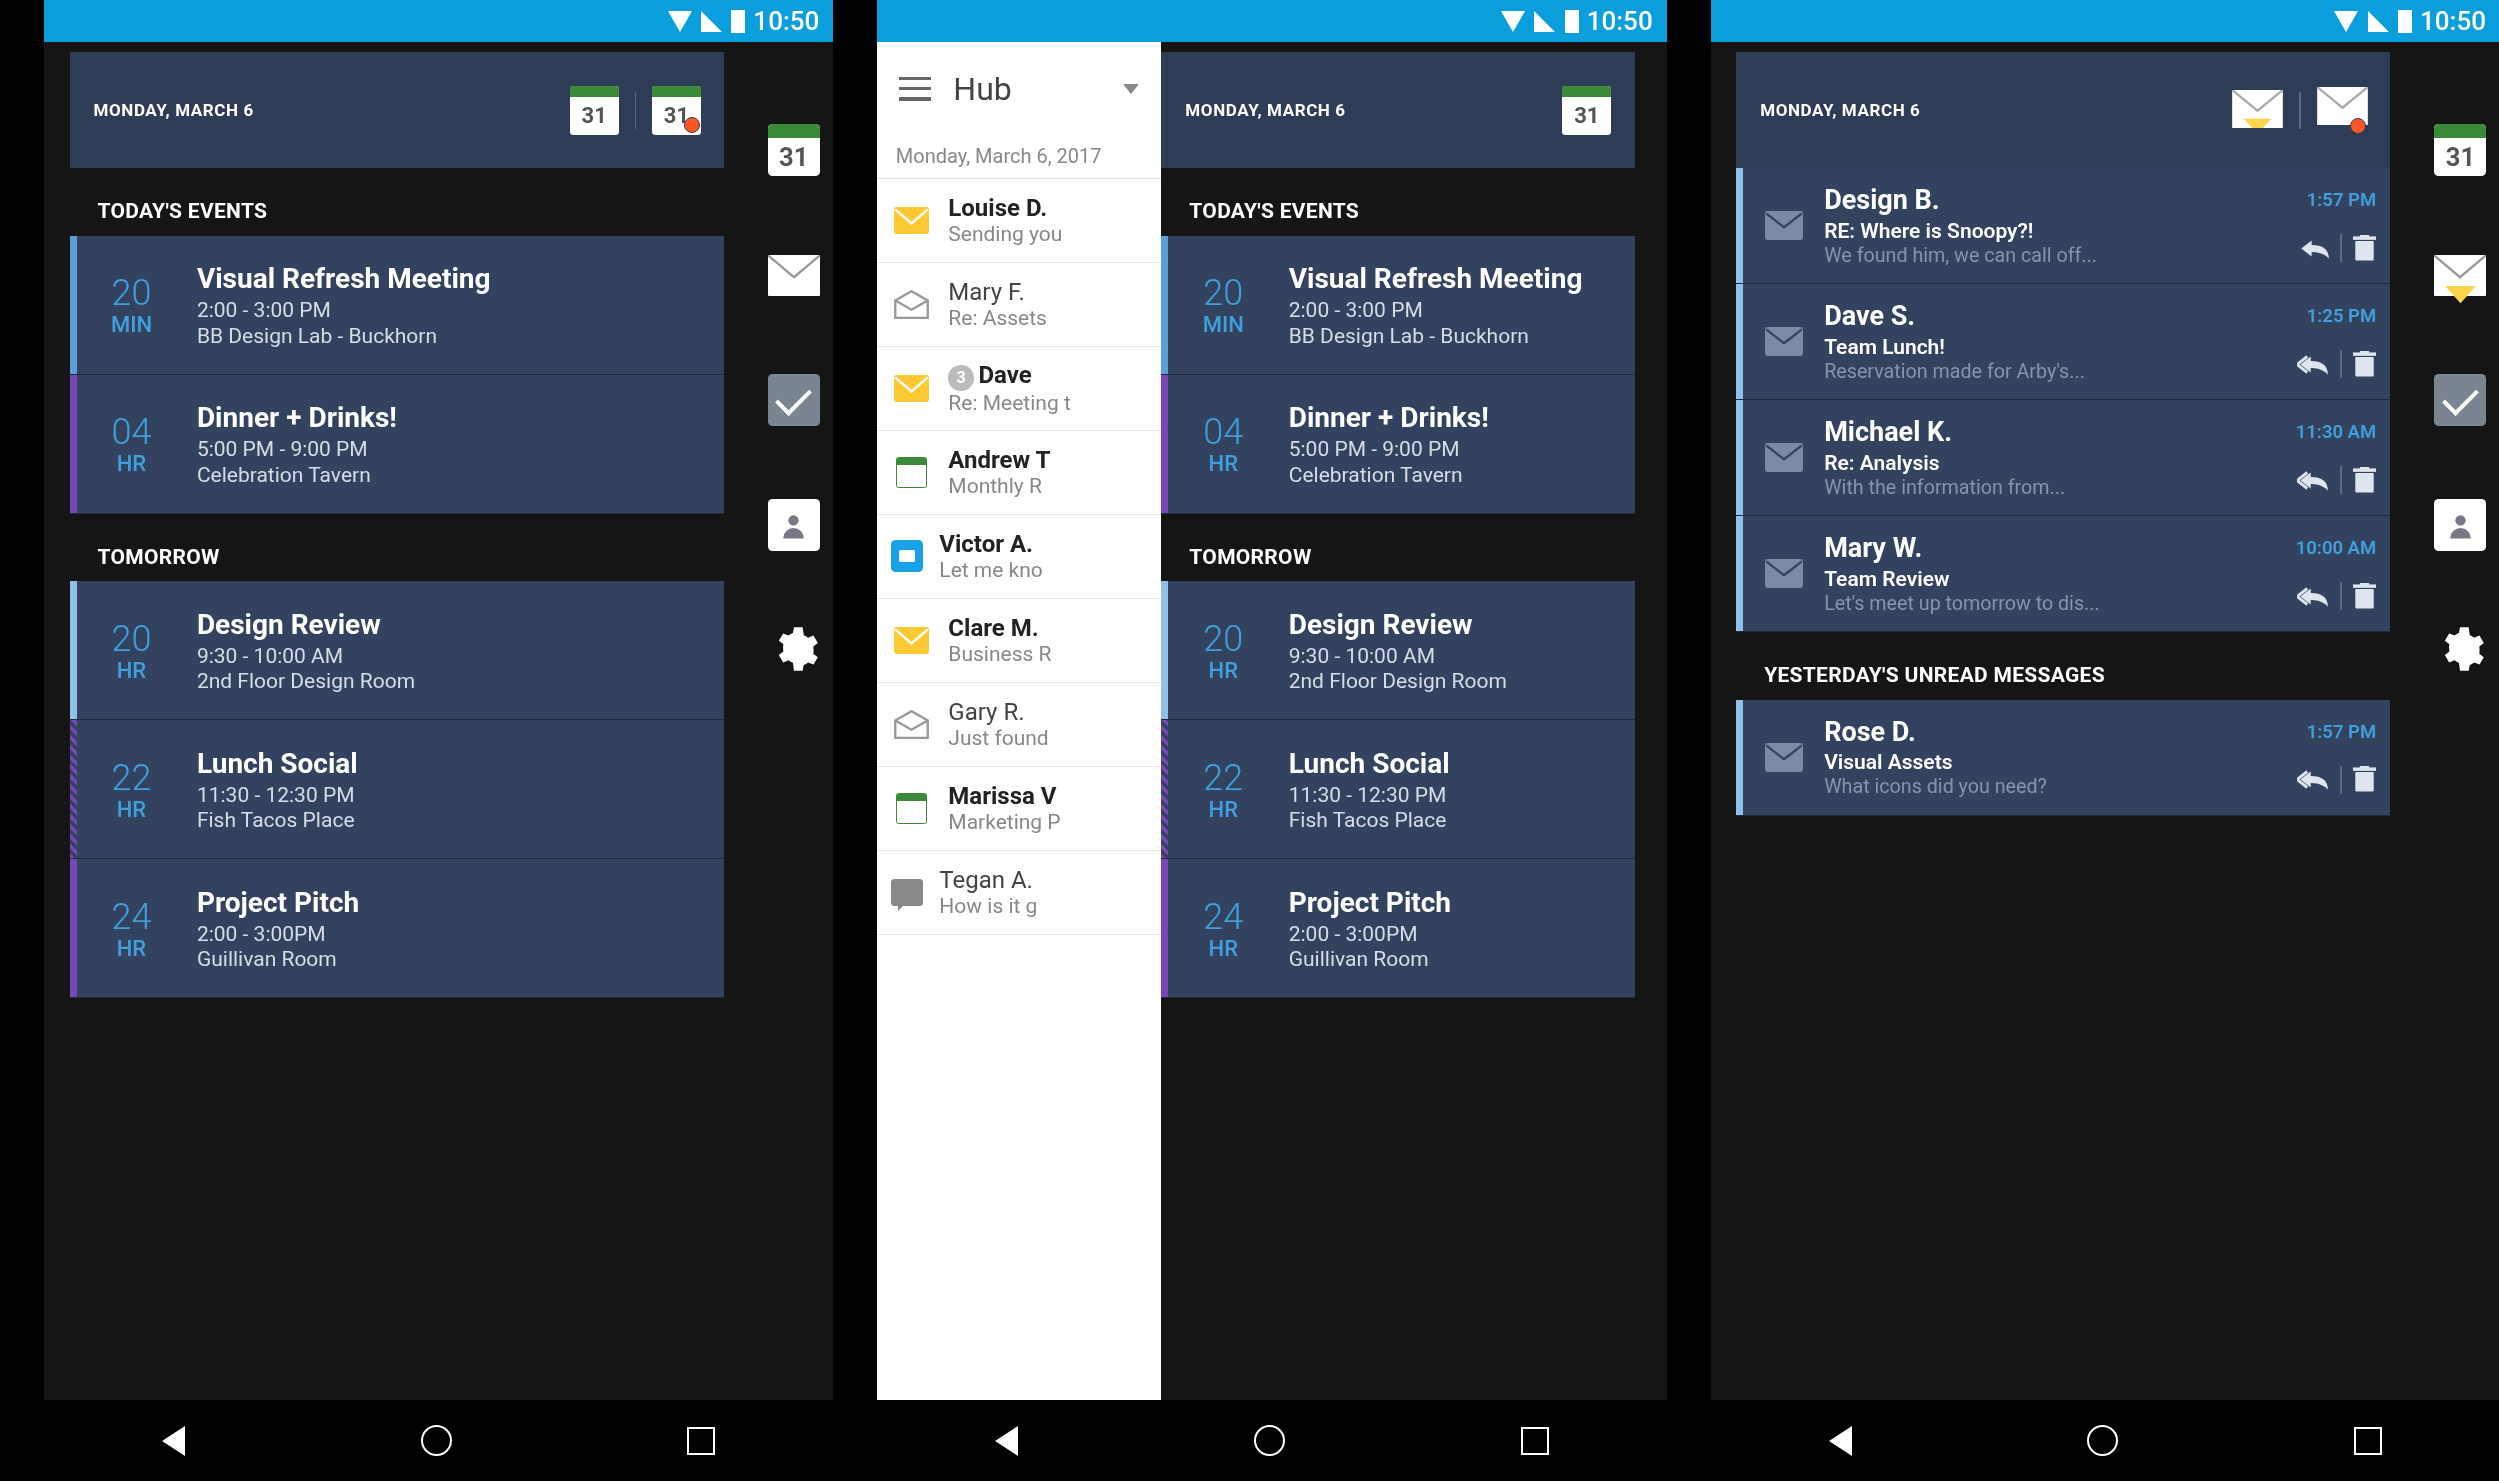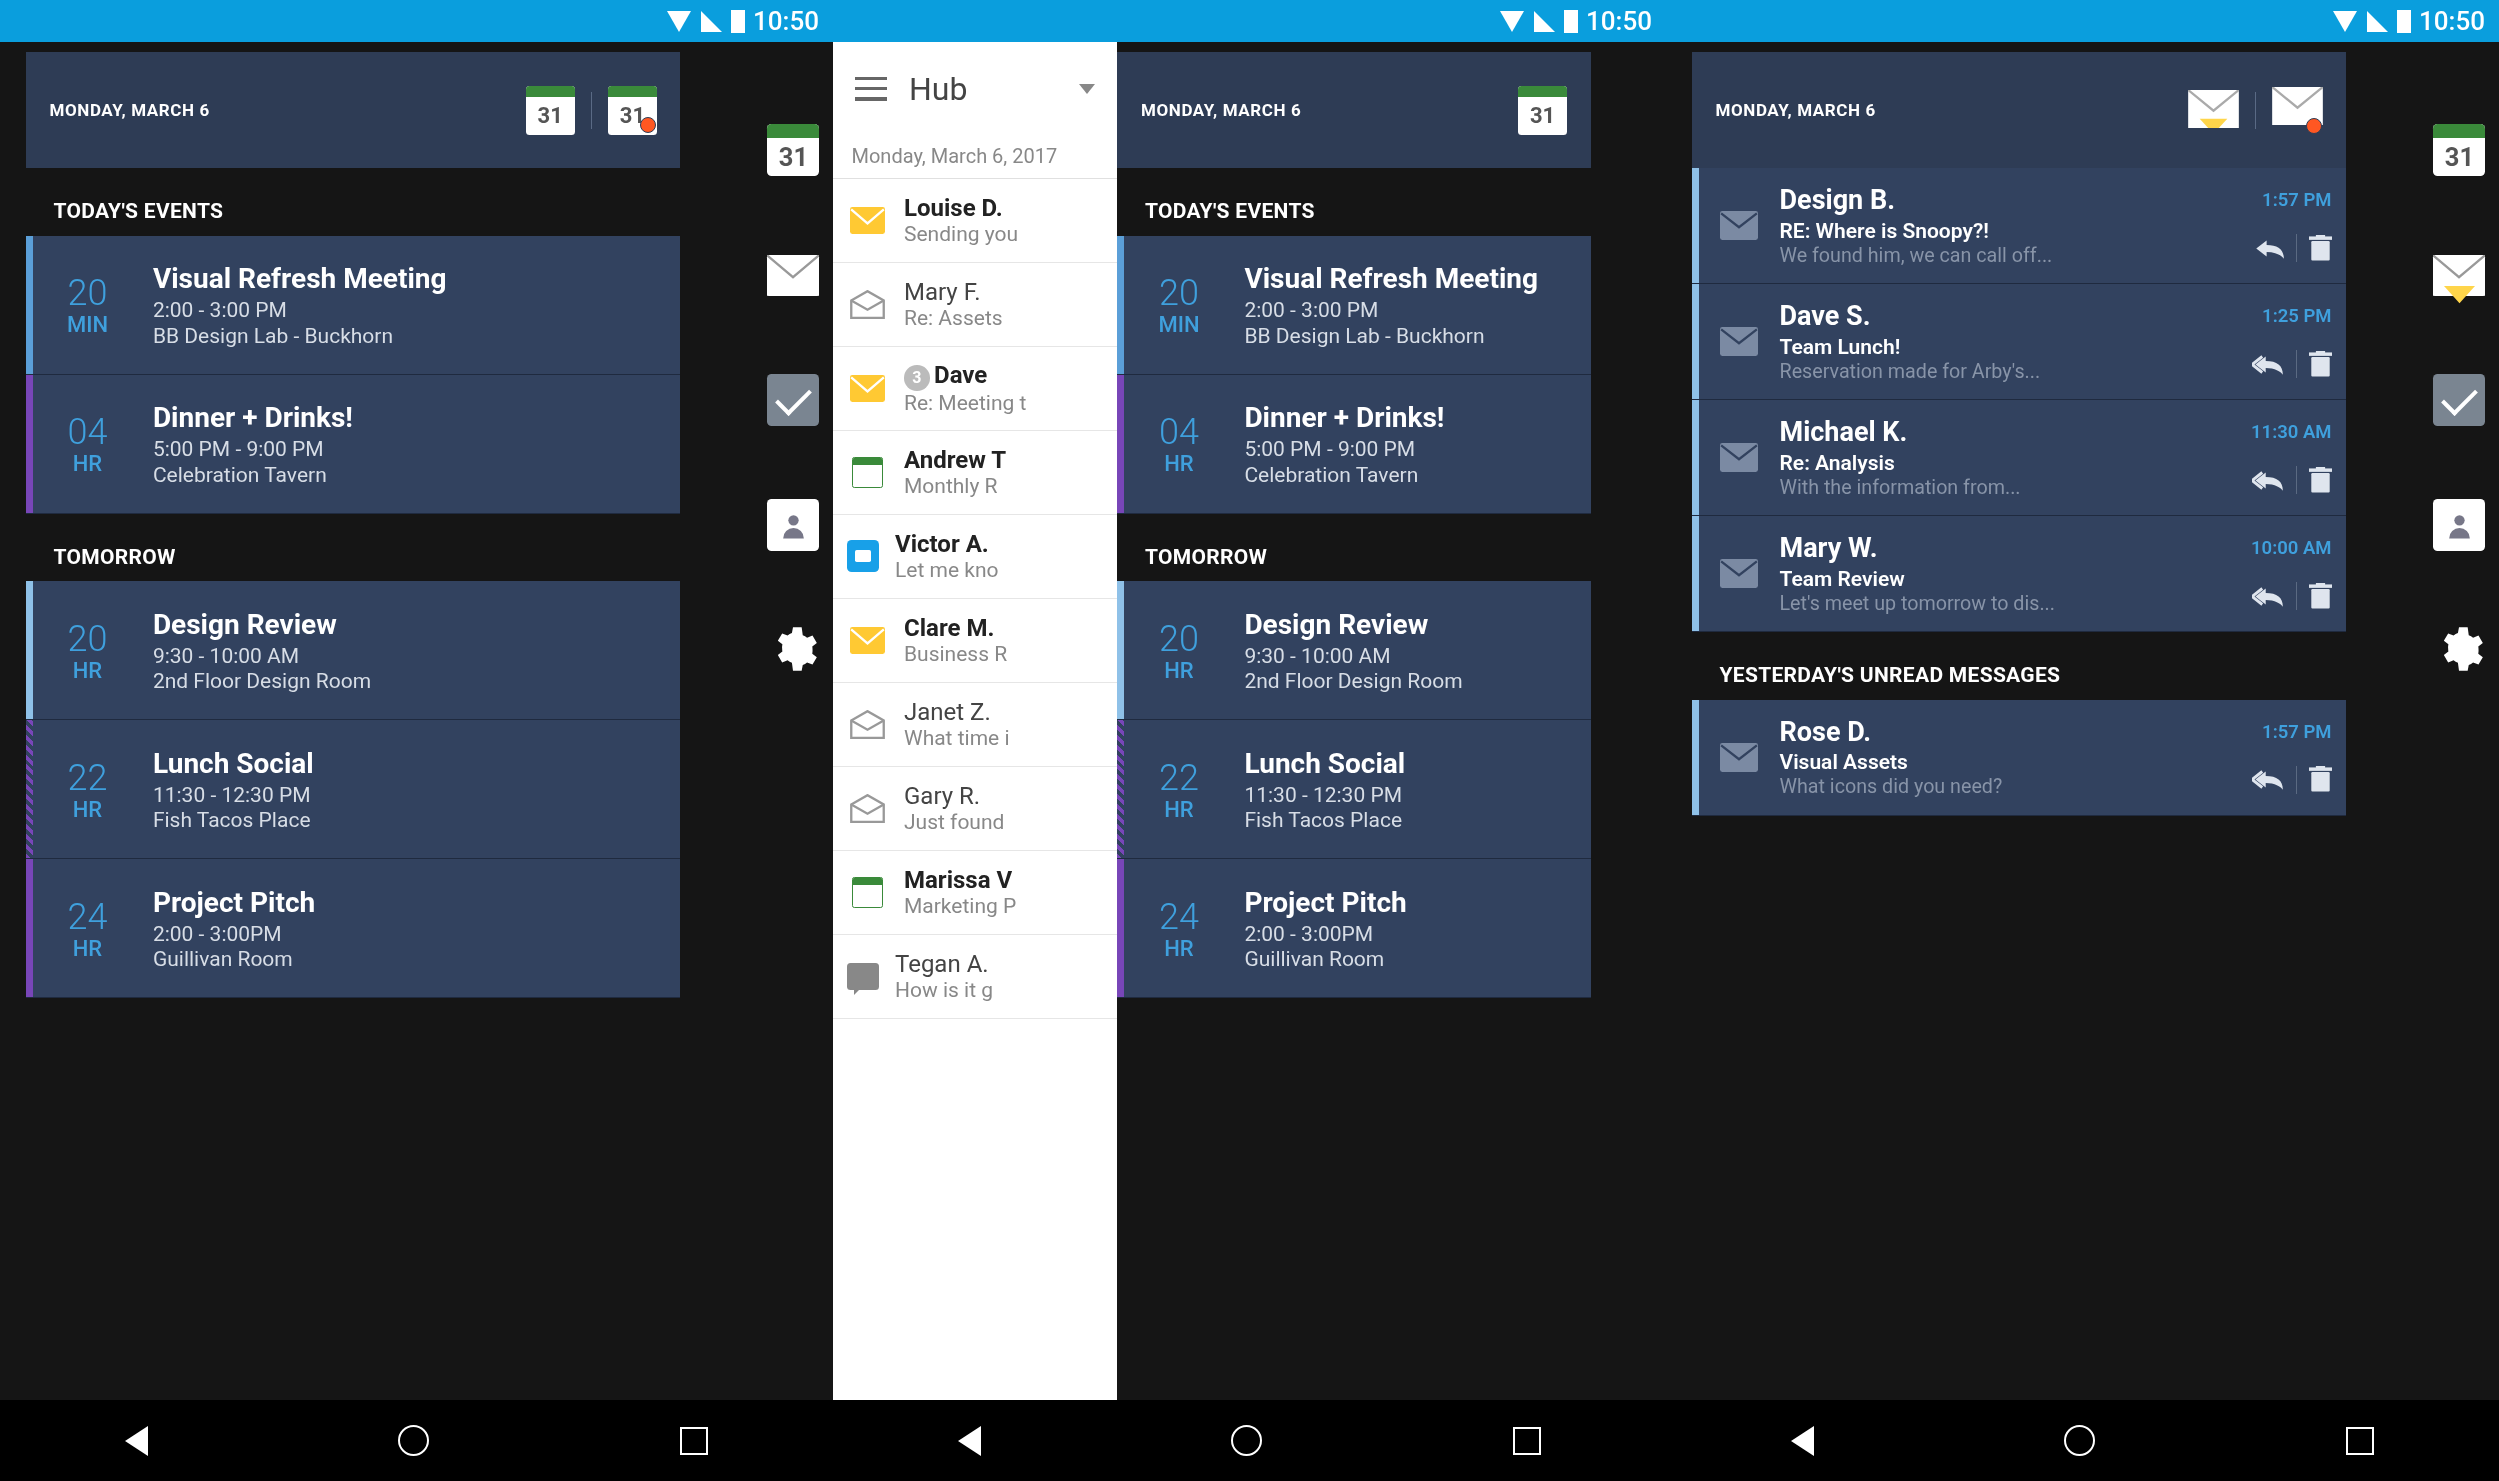--- a/index.html
+++ b/index.html
@@ -1,17 +1,17 @@
 <!DOCTYPE html>
 <html style="font-size:9.3px"><head>
 <meta charset="utf-8">
 <style>
 * { margin:0; padding:0; box-sizing:border-box; font-family: Roboto, Arial, sans-serif; }
 body { background:#000; width:2500px; height:1481px; display:flex; }
-.phone { width:833px; height:1481px; position:relative; background:#c2410c; overflow:hidden; }
+.phone { width:833px; height:1481px; position:relative; background:#c2410c; overflow:hidden;margin-left:44px; }
 .status-bar { height:42px; background:#0a9edd; display:flex; justify-content:flex-end; align-items:center; padding-right:14px; gap:8px; color:#fff; font-size:26px; font-weight:500; }
 .status-icons { display:flex; align-items:center; gap:9.3px; }
 .wifi-ic, .signal-ic, .batt-ic { display:inline-block; }
 .wifi-ic { width:0; height:0; border-left:12.7px solid transparent; border-right:12.7px solid transparent; border-bottom:21px solid #fff; transform:rotate(180deg); }
 .signal-ic { width:0; height:0; border-left:0 solid transparent; border-right:21px solid transparent; border-bottom:21px solid #fff; transform:rotate(0deg); }
 .batt-ic { width:14px; height:23px; background:#fff; }
 .nav-bar { position:absolute; bottom:0; left:0; right:0; height:81px; background:#000; display:flex; justify-content:space-around; align-items:center; }
 .nav-back { width:0; height:0; border-top:15px solid transparent; border-bottom:15px solid transparent; border-right:23px solid #fff; }
 .nav-home { width:31px; height:31px; border:2.9px solid #fff; border-radius:50%; }
 .nav-recent { width:28px; height:28px; border:2.9px solid #fff; }
@@ -328,32 +328,20 @@
     </div>
   </div>
   <div class="hub-row">
     <div class="hub-ic gray">
             <svg width="35" height="29" viewBox="0 0 60 50">
               <path d="M2 18 L30 2 L58 18 V48 H2 Z" fill="none" stroke="#999" stroke-width="4"></path>
               <path d="M2 18 L30 34 L58 18" fill="none" stroke="#999" stroke-width="4"></path>
             </svg>
           </div>
     <div class="hub-txt">
-      <div class="hub-sender read">Janet Z.</div>
-      <div class="hub-prev">What time i</div>
-    </div>
-  </div>
-  <div class="hub-row">
-    <div class="hub-ic gray">
-            <svg width="35" height="29" viewBox="0 0 60 50">
-              <path d="M2 18 L30 2 L58 18 V48 H2 Z" fill="none" stroke="#999" stroke-width="4"></path>
-              <path d="M2 18 L30 34 L58 18" fill="none" stroke="#999" stroke-width="4"></path>
-            </svg>
-          </div>
-    <div class="hub-txt">
       <div class="hub-sender read">Gary R.</div>
       <div class="hub-prev">Just found</div>
     </div>
   </div>
   <div class="hub-row">
     <div class="hub-ic green">
             <div class="cal-mini">
               <div class="ct"></div>
             </div>
           </div>

